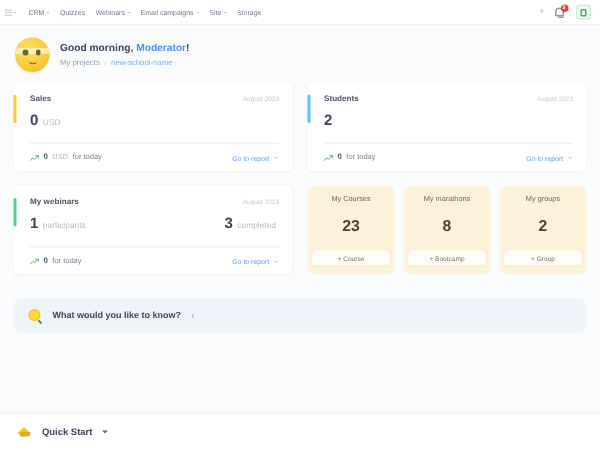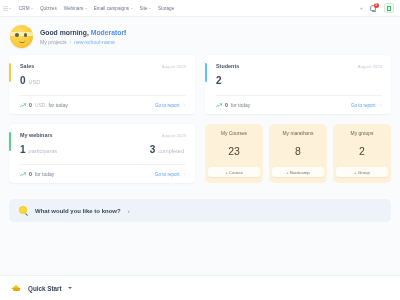--- a/index.html
+++ b/index.html
@@ -286,21 +286,21 @@
     min-height: 57px;
     justify-content: space-between;
   }
   .tile-title {
     font-size: 4.9px;
     color: #6e6550;
     text-align: center;
   }
   .tile-num {
     font-size: 10.5px;
-    font-weight: normal;
+    font-weight: bold;
     color: #4a4433;
     line-height: 1;
   }
   .tile-btn {
     background: #fffdf8;
     border-radius: 3px;
     width: 100%;
     text-align: center;
     padding: 2.5px 0;
     font-size: 4.4px;

